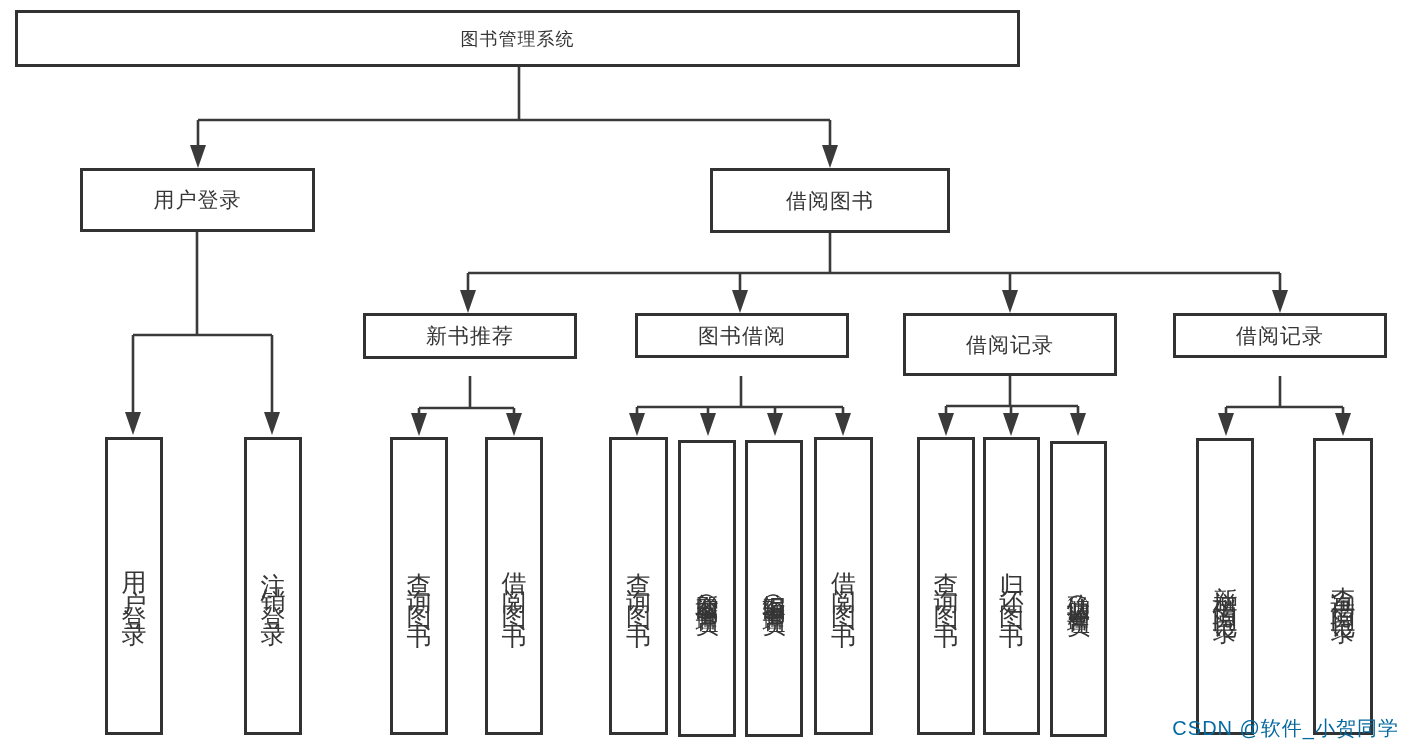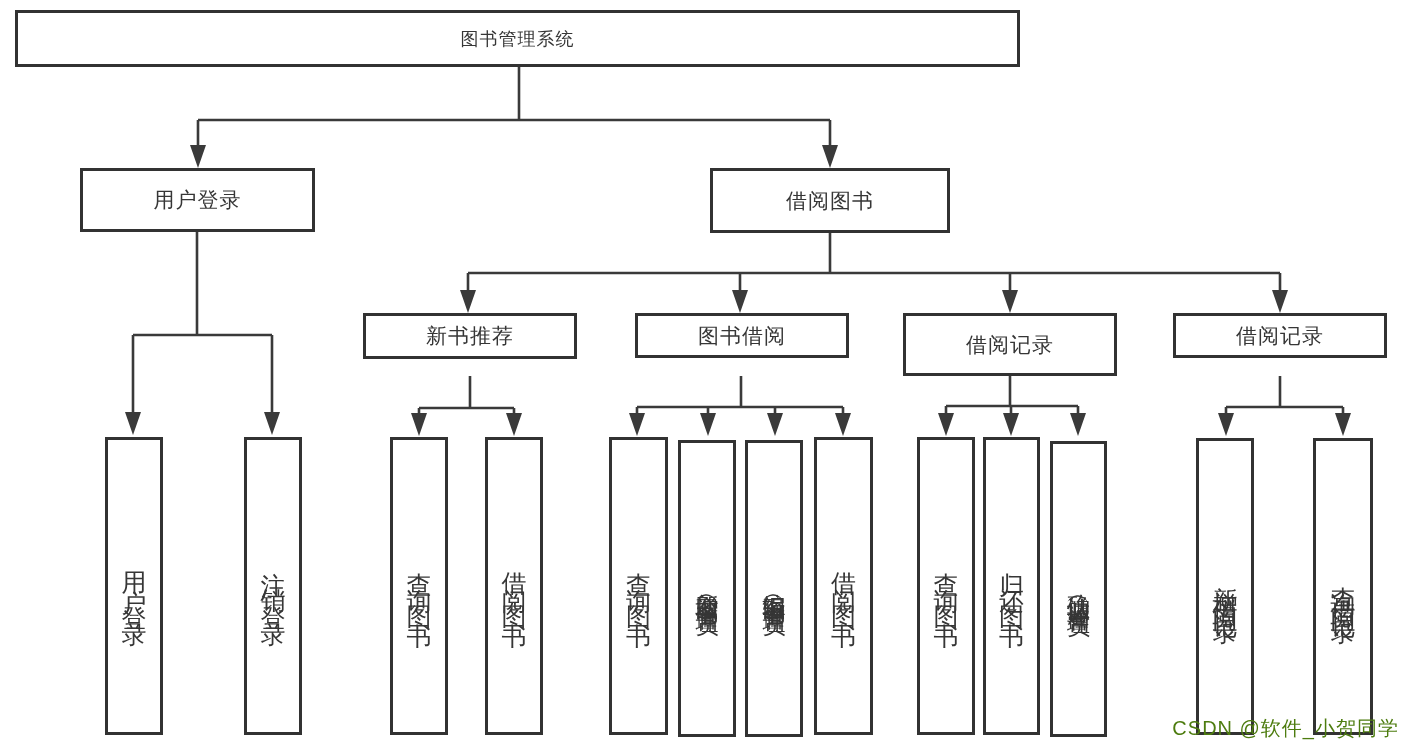--- a/index.html
+++ b/index.html
@@ -45,21 +45,21 @@
     letter-spacing: 17px;
     line-height: 1;
   }
   .leaf.m .label { letter-spacing: 7px; }
   .leaf.l .label { letter-spacing: 3px; font-size: 23px; }
   .watermark {
     position: absolute;
     right: 6px;
     bottom: 5px;
     z-index: 2;
-    color: #4d7c0f;
+    color: #0369a1;
     font-size: 20px;
     letter-spacing: 1px;
     white-space: nowrap;
   }
 </style>
 </head>
 <body>
 
 <div class="canvas">
 

